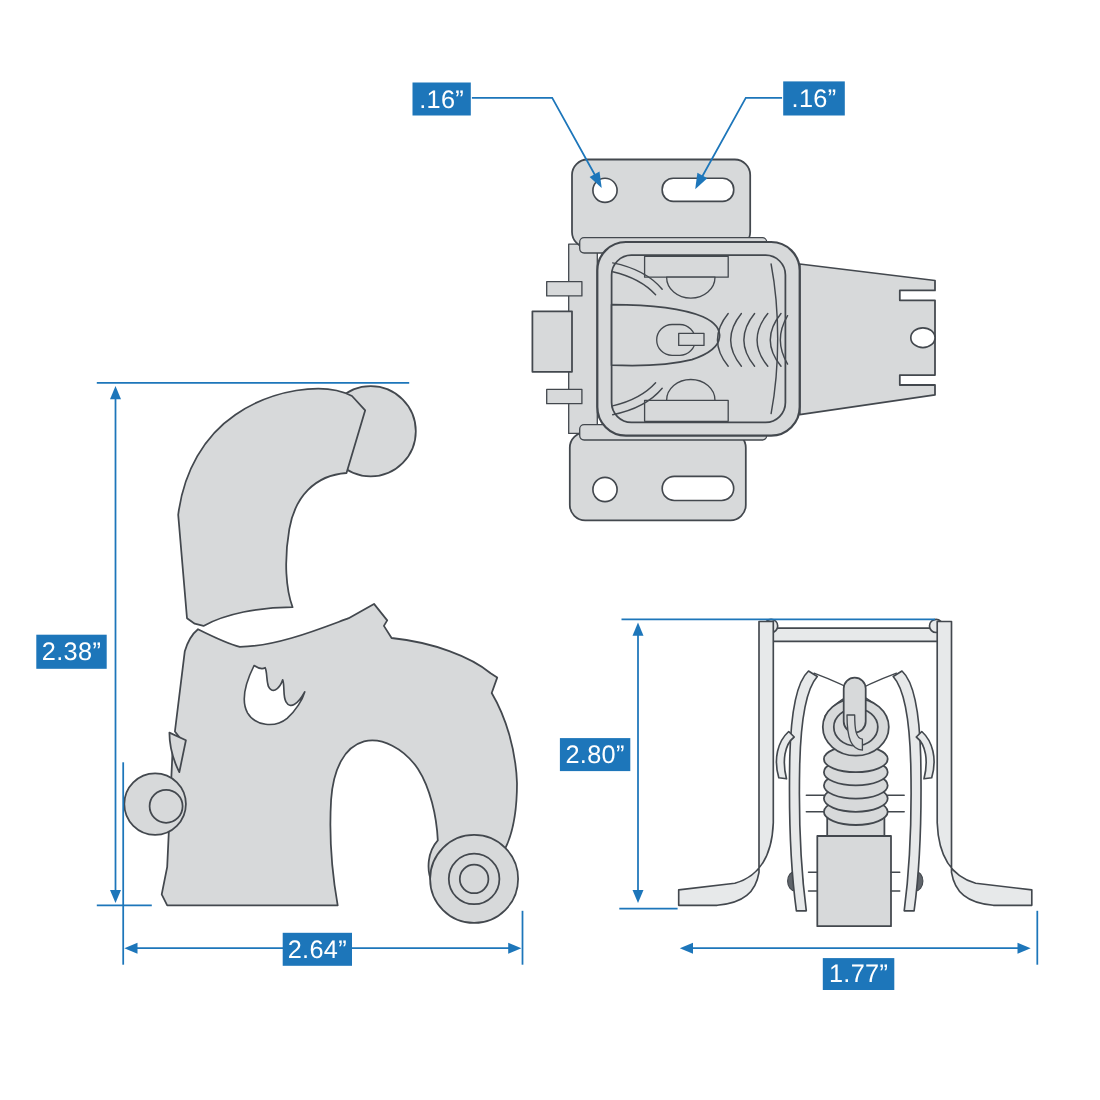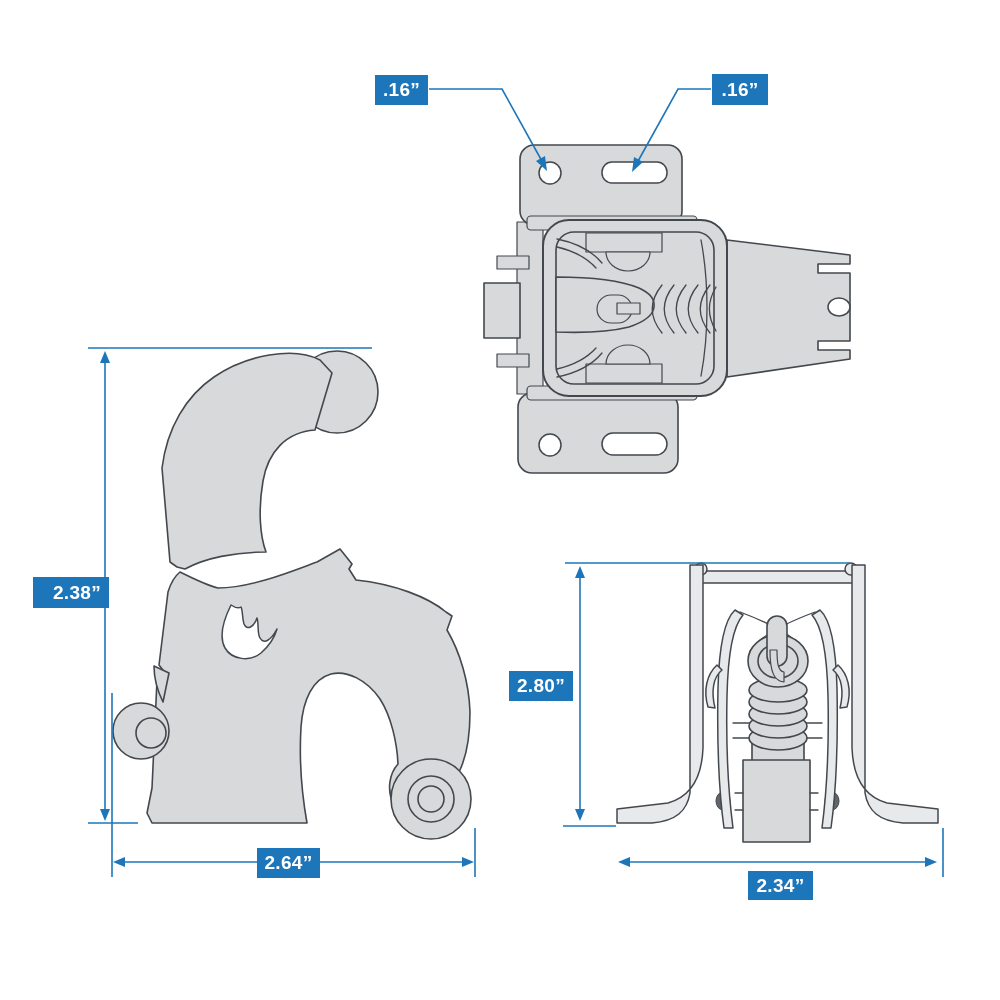--- a/index.html
+++ b/index.html
@@ -11,21 +11,21 @@
   .heavy{stroke-width:2;}
   .thin{stroke-width:1.2;}
   .cut{fill:var(--white);stroke:var(--part_outline);stroke-width:1.5;stroke-linejoin:round;}
   .detail{fill:none;stroke:var(--part_outline);stroke-width:1.3;stroke-linecap:round;}
   .bolt{fill:var(--bolt_gray);stroke:var(--part_outline);stroke-width:1;}
   .dim{fill:none;stroke:var(--accent_blue);stroke-width:1.6;stroke-linecap:butt;}
   .dim-arrow{fill:var(--accent_blue);stroke:none;}
   .dim-label{
     position:absolute;display:flex;align-items:center;justify-content:center;
     background:var(--accent_blue);color:var(--label_text);
-    font-weight:bold;font-size:19px;letter-spacing:0.3px;
+    font-weight:normal;font-size:23px;letter-spacing:0.3px;
     font-family:"Liberation Sans", sans-serif;
   }
 </style>
 </head>
 <body style="background: rgb(255, 255, 255);">
 
 <div class="stage">
 
 <svg width="1000" height="1000" viewBox="0 0 1000 1000">
 
@@ -184,18 +184,18 @@
 
     <path class="dim" d="M 429,89 H 502 L 543,163"></path>
     <polygon class="dim-arrow" points="547,171 536,161 545,156"></polygon>
     <path class="dim" d="M 711,89 H 678 L 637,163"></path>
     <polygon class="dim-arrow" points="632,172 634,157 643,162"></polygon>
   </g>
 </svg>
 
 <div class="dim-label" style="left:375px;top:75px;width:53px;height:30px;">.16”</div>
 <div class="dim-label" style="left:712px;top:74px;width:56px;height:31px;">.16”</div>
-<div class="dim-label" style="left:33px;top:577px;width:64px;height:31px;padding-left:12px;">2.38”</div>
+<div class="dim-label" style="left:33px;top:577px;width:64px;height:31px;">2.38”</div>
 <div class="dim-label" style="left:257px;top:848px;width:63px;height:30px;">2.64”</div>
 <div class="dim-label" style="left:509px;top:671px;width:64px;height:30px;">2.80”</div>
-<div class="dim-label" style="left:748px;top:871px;width:65px;height:29px;">2.34”</div>
+<div class="dim-label" style="left:748px;top:871px;width:65px;height:29px;">1.77”</div>
 
 </div>
 
 </body></html>

